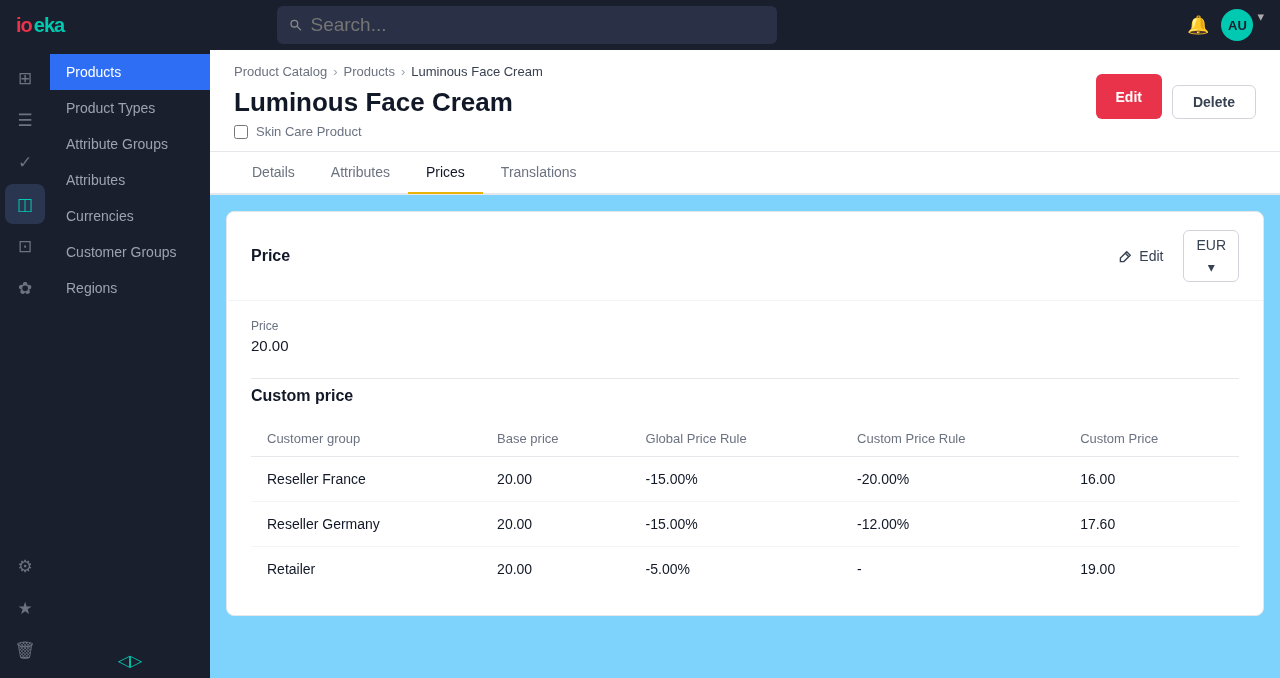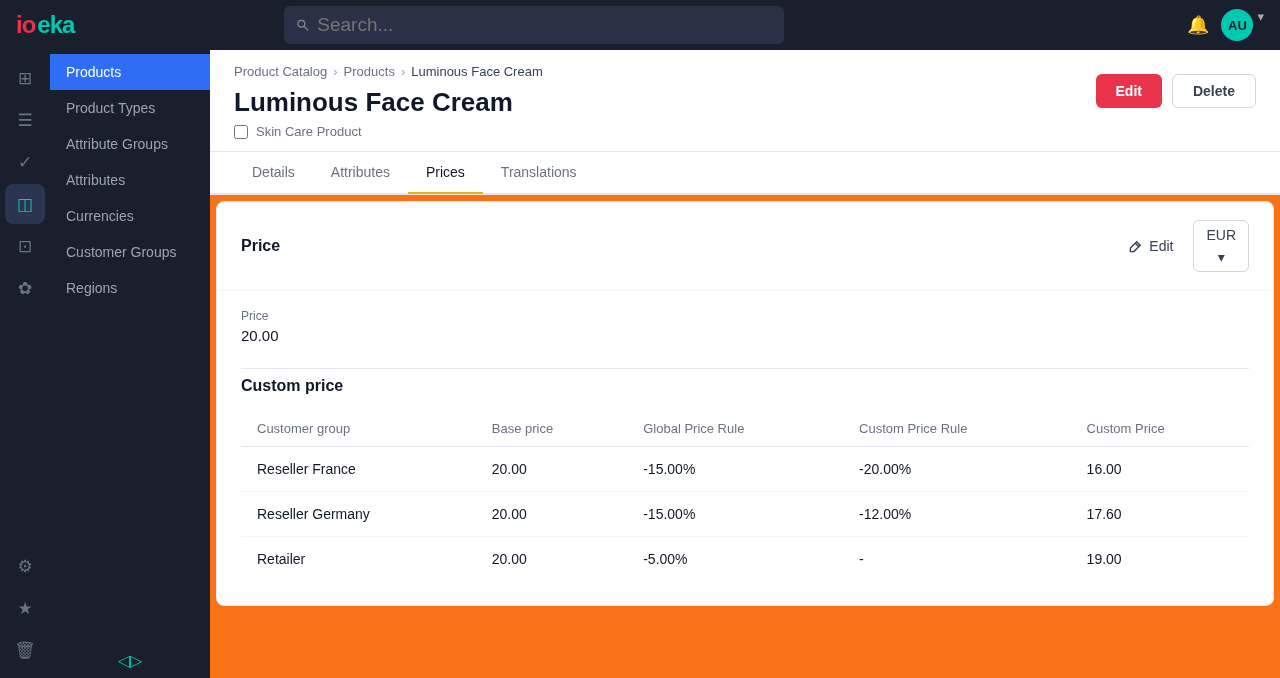--- a/index.html
+++ b/index.html
@@ -13,21 +13,21 @@
       align-items: center;
       padding: 0 16px;
       gap: 16px;
       flex-shrink: 0;
     }
     .logo {
       display: flex;
       align-items: flex-end;
       gap: 2px;
       font-weight: 800;
-      font-size: 24px;
+      font-size: 20px;
       letter-spacing: -1px;
     }
     .logo-io { color: #e8334a; }
     .logo-eka { color: #00c9b1; }
     .search-bar {
       flex: 1;
       max-width: 500px;
       margin: 0 auto;
       background: #2a3045;
       border-radius: 6px;
@@ -93,21 +93,21 @@
       padding: 8px;
       color: #00c9b1;
       cursor: pointer;
       font-size: 16px;
     }
 
     
     .main {
       flex: 1;
       overflow-y: auto;
-      background: #f97316;
+      background: #7dd3fc;
       display: flex;
       flex-direction: column;
     }
     .main-header {
       background: #fff;
       padding: 14px 24px 0;
       border-bottom: 1px solid #e5e7eb;
       display: flex;
       align-items: flex-start;
       justify-content: space-between;
@@ -139,20 +139,21 @@
     }
     .btn-delete {
       background: #fff;
       color: #374151;
       border: 1px solid #d1d5db;
       border-radius: 6px;
       padding: 8px 20px;
       font-size: 14px;
       font-weight: 600;
       cursor: pointer;
+      margin-top: 11px;
     }
 
     
     .tabs {
       display: flex;
       gap: 0;
       padding: 0 24px;
       background: #fff;
       border-bottom: 1px solid #e5e7eb;
     }
@@ -160,21 +161,21 @@
       padding: 12px 18px;
       font-size: 14px;
       color: #6b7280;
       cursor: pointer;
       border-bottom: 2px solid transparent;
       margin-bottom: -1px;
     }
     .tab.active { color: #111827; border-bottom: 2px solid #eab308; font-weight: 500; }
 
     
-    .content { padding: 6px; flex: 1; }
+    .content { padding: 16px; flex: 1; }
 
     
     .card {
       background: #fff;
       border-radius: 8px;
       border: 1px solid #e5e7eb;
       overflow: hidden;
     }
     .card-header {
       display: flex;

